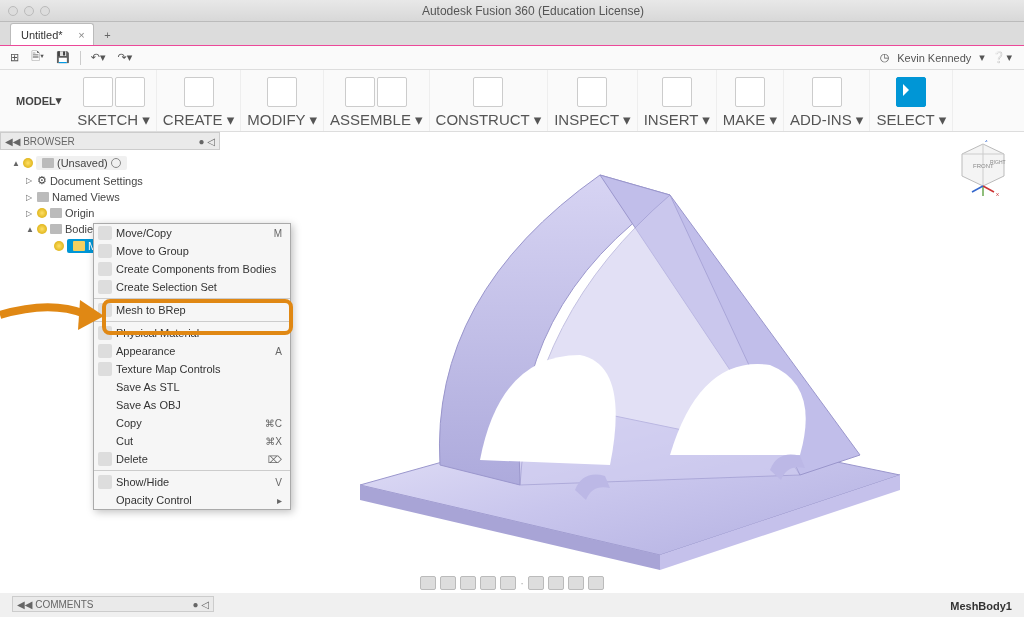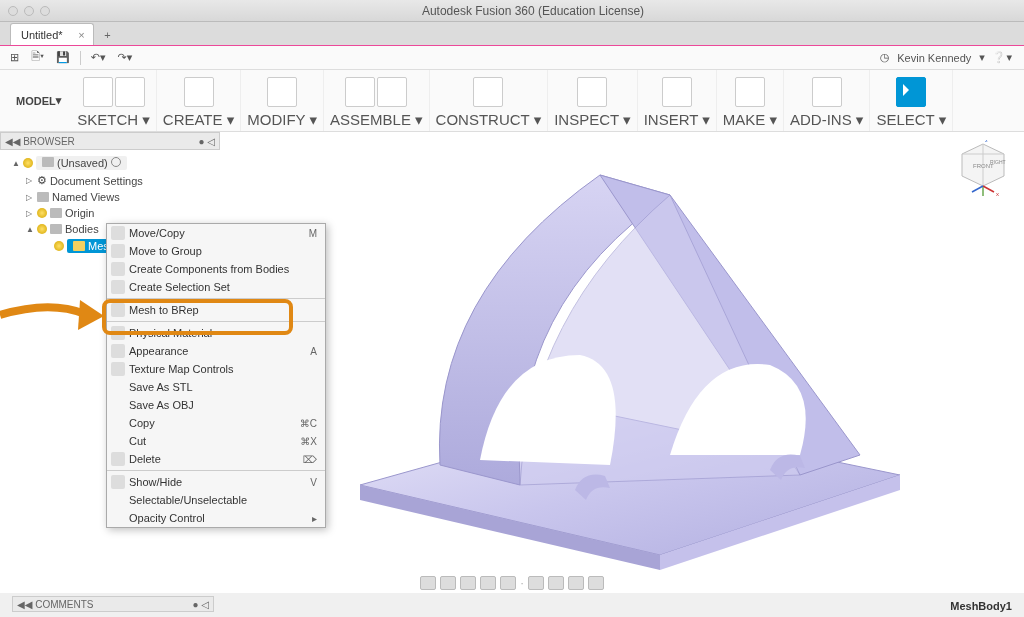--- a/index.html
+++ b/index.html
@@ -34,25 +34,25 @@
   .browser-panel { position: absolute; top: 132px; left: 0; width: 220px; }
   .browser-head { height: 18px; background: #eaeaea; border: 1px solid #ccc; display: flex; align-items: center; padding: 0 4px; font-size: 10px; color: #666; }
   .browser-head .lbl { flex: 1; }
   .tree { padding: 4px 0; font-size: 11px; }
   .tree-item { display: flex; align-items: center; gap: 3px; padding: 2px 2px 2px 12px; color: #444; }
   .tree-item.sub { padding-left: 26px; }
   .tree-item.sub3 { padding-left: 54px; }
   .tri { width: 8px; font-size: 8px; color: #666; }
   .bulb { width: 10px; height: 10px; border-radius: 50%; background: radial-gradient(#ffe066,#d4a500); }
   .ficon { width: 12px; height: 10px; background: #bbb; border-radius: 1px; }
-  .chip { background: #f0f0f0; padding: 1px 6px; border-radius: 2px; display: flex; gap: 3px; }
+  .chip { background: #f0f0f0; padding: 1px 6px; border-radius: 2px; display: flex; align-items: center; gap: 3px; }
   .chip .radio { width: 10px; height: 10px; border-radius: 50%; border: 1px solid #888; }
   .sel { background: #0096d6; color: #fff; padding: 1px 6px; border-radius: 2px; display: flex; align-items: center; gap: 3px; }
   
-  .ctx-menu { position: absolute; top: 223px; left: 106px; width: 220px; background: #f6f6f6; border: 1px solid #aaa; box-shadow: 2px 2px 8px rgba(0,0,0,0.25); font-size: 11px; z-index: 10; }
+  .ctx-menu { position: absolute; top: 223px; left: 93px; width: 198px; background: #f6f6f6; border: 1px solid #aaa; box-shadow: 2px 2px 8px rgba(0,0,0,0.25); font-size: 11px; z-index: 10; }
   .ctx-item { display: flex; align-items: center; padding: 3px 8px 3px 22px; position: relative; color: #333; }
   .ctx-item .sc { margin-left: auto; color: #666; font-size: 10px; }
   .ctx-divider { height: 1px; background: #ccc; margin: 2px 0; }
   .ctx-icon { position: absolute; left: 4px; width: 14px; height: 14px; background: #ddd; border-radius: 2px; }
   
   .highlight-box { position: absolute; top: 299px; left: 102px; width: 191px; height: 36px; border: 4px solid #e08814; border-radius: 8px; z-index: 12; pointer-events: none; }
   
   .arrow { position: absolute; top: 290px; left: 0; z-index: 13; }
   
   .viewcube { position: absolute; top: 140px; right: 14px; width: 54px; height: 60px; }
@@ -269,23 +269,20 @@
       <span>Delete</span>
       <span class="sc">⌦</span>
     </div>
   <div class="ctx-divider"></div>
   <div class="ctx-item">
       <span class="ctx-icon"></span>
       <span>Show/Hide</span>
       <span class="sc">V</span>
     </div>
   <div class="ctx-item">
-      <span>Selectable/Unselectable</span>
-    </div>
-  <div class="ctx-item">
       <span>Opacity Control</span>
       <span class="sc">▸</span>
     </div>
 </div>
 
 <div class="highlight-box"></div>
 
 <svg class="arrow" width="110" height="60">
   <path d="M0 25 Q 50 10 85 24" stroke="#e08814" stroke-width="8" fill="none"></path>
   <polygon points="80,10 104,26 78,40" fill="#e08814"></polygon>

